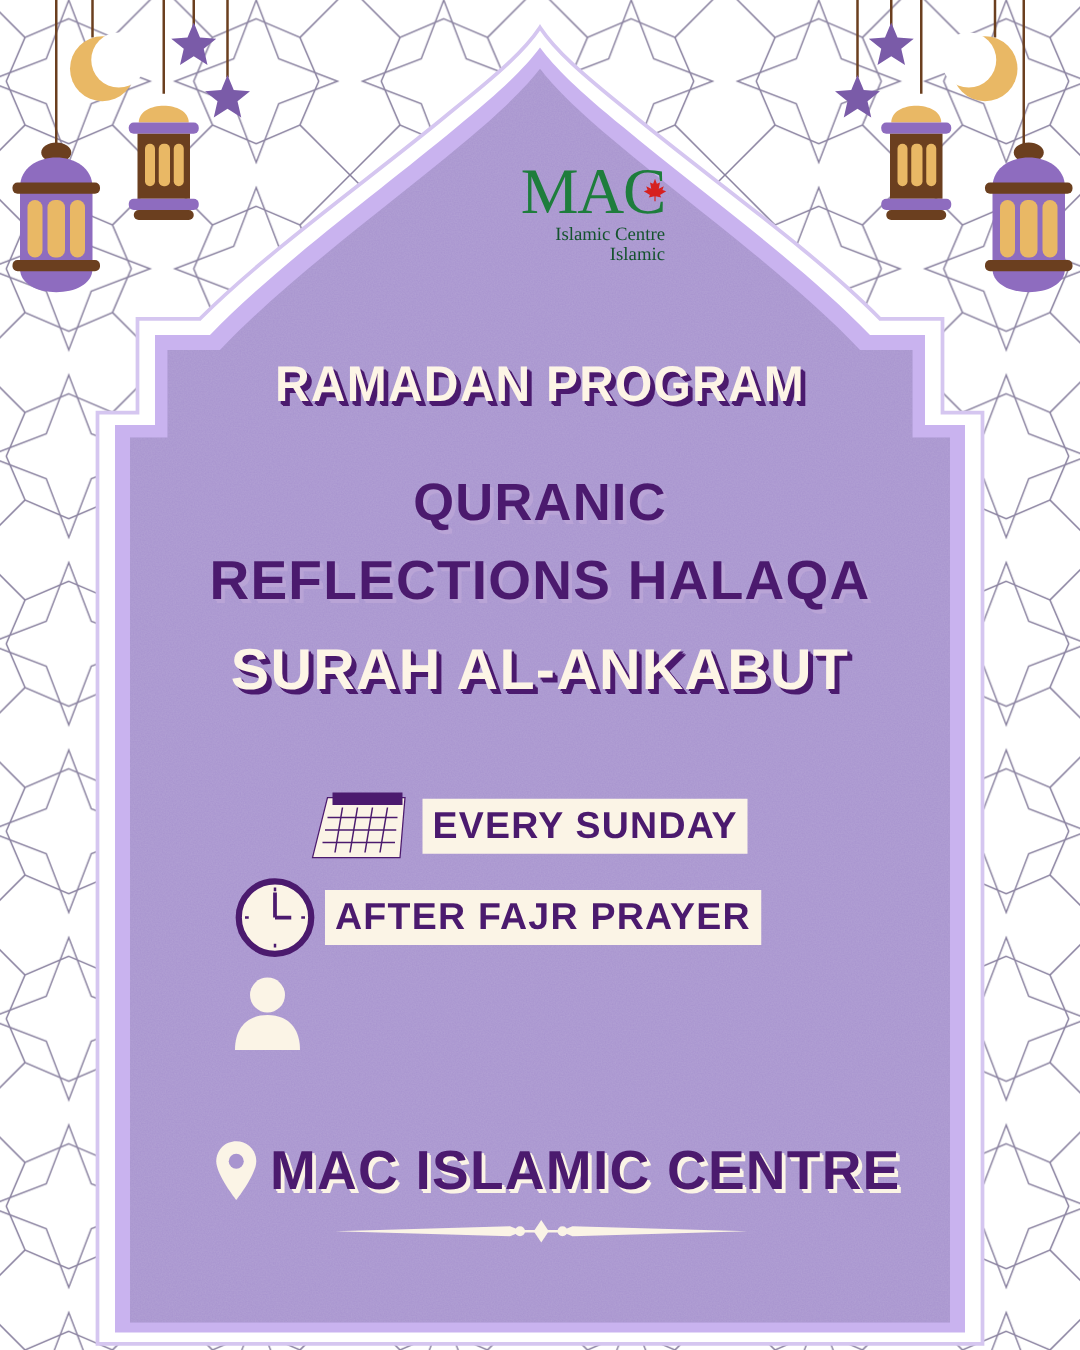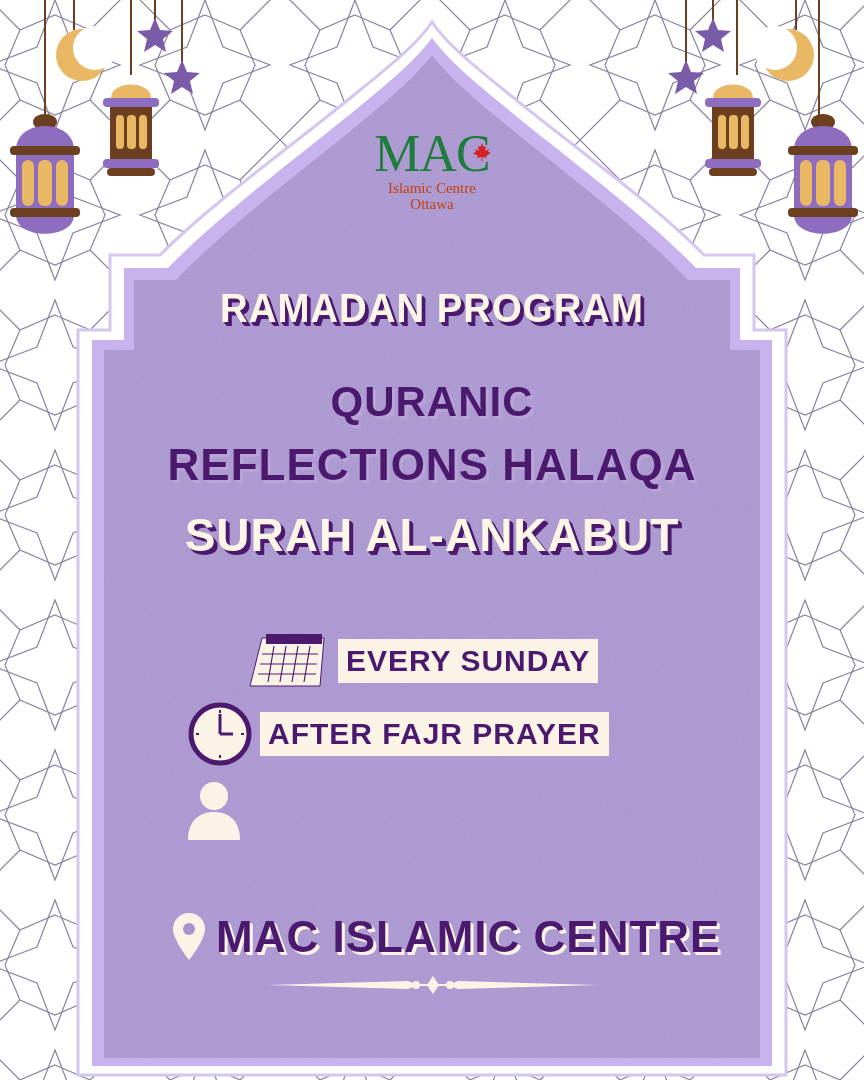--- a/index.html
+++ b/index.html
@@ -1,22 +1,22 @@
 <!DOCTYPE html>
 <html><head>
   <meta charset="utf-8">
   <style>
     html, body { margin:0; padding:0; }
     body { width:864px; height:1080px; overflow:hidden; background:#ffffff; position:relative; font-family:"Liberation Sans", sans-serif; }
     .pattern { position:absolute; left:0; top:0; width:864px; height:1080px; }
     .arch { position:absolute; left:0; top:0; width:864px; height:1080px; }
     .deco { position:absolute; left:0; top:0; width:864px; height:250px; }
-    .logo { position:absolute; left:332px; top:128px; width:200px; text-align:center; }
+    .logo { position:absolute; left:332px; top:128px; width:200px; text-align:right; }
     .logo-mac { font-family:"Liberation Serif", serif; color:#1e7d3c; font-size:52px; line-height:52px; letter-spacing:-1px; position:relative; display:inline-block; }
-    .logo-sub { font-family:"Liberation Serif", serif; color:#c2410c; font-size:15px; line-height:16px; }
+    .logo-sub { font-family:"Liberation Serif", serif; color:#14532d; font-size:15px; line-height:16px; }
     .maple { position:absolute; right:-2px; top:14px; width:20px; height:20px; }
     .headline { position:absolute; left:0; width:864px; text-align:center; font-weight:900; font-family:"Liberation Sans", sans-serif; letter-spacing:1px; }
     .h-ramadan { top:286px; font-size:40px; color:#fdf5e6; text-shadow:2px 2px 0 #4b1a6e, 3px 3px 0 #4b1a6e, 4px 4px 0 #4b1a6e; transform:scaleX(0.96); }
     .h-quranic { top:378px; font-size:42px; color:#4b1a6e; text-shadow:2px 2px 0 #b9a4d6, 3px 3px 0 #b9a4d6; }
     .h-reflect { top:440px; font-size:44px; color:#4b1a6e; text-shadow:2px 2px 0 #b9a4d6, 3px 3px 0 #b9a4d6; }
     .h-surah { top:508px; font-size:46px; color:#fdf5e6; text-shadow:2px 2px 0 #4b1a6e, 3px 3px 0 #4b1a6e, 4px 4px 0 #4b1a6e; }
     .info-row { position:absolute; display:flex; align-items:center; }
     .info-label { background:#fbf4e6; color:#4b1a6e; font-weight:900; font-size:30px; padding:4px 8px; line-height:36px; letter-spacing:1px; white-space:nowrap; }
     .location { position:absolute; left:172px; top:912px; display:flex; align-items:center; }
     .loc-text { font-weight:900; font-size:44px; color:#4b1a6e; letter-spacing:1px; text-shadow:2px 2px 0 #fbf4e6, 3px 3px 0 #fbf4e6; margin-left:10px; white-space:nowrap; }
@@ -129,21 +129,21 @@
 </svg>
 
 <div class="logo">
   <div class="logo-mac">
     <span>MAC</span>
     <svg class="maple" viewBox="0 0 20 20">
       <path d="M10,1 L11.5,5 L14,4 L13,9 L17,7 L16,10 L19,11 L14,14 L15,16 L10.5,15 L10.5,19 L9.5,19 L9.5,15 L5,16 L6,14 L1,11 L4,10 L3,7 L7,9 L6,4 L8.5,5 Z" fill="#d62020"></path>
     </svg>
   </div>
   <div class="logo-sub">Islamic Centre</div>
-  <div class="logo-sub">Ottawa</div>
+  <div class="logo-sub">Islamic</div>
 </div>
 
 <div class="headline h-ramadan">RAMADAN PROGRAM</div>
 <div class="headline h-quranic">QURANIC</div>
 <div class="headline h-reflect">REFLECTIONS HALAQA</div>
 <div class="headline h-surah">SURAH AL-ANKABUT</div>
 
 <div class="info-row" style="left:248px; top:632px;">
   <svg width="78" height="58" viewBox="0 0 78 58">
     <polygon points="14,6 76,6 72,54 2,54" fill="#fbf4e6" stroke="#4b1a6e" stroke-width="1"></polygon>

